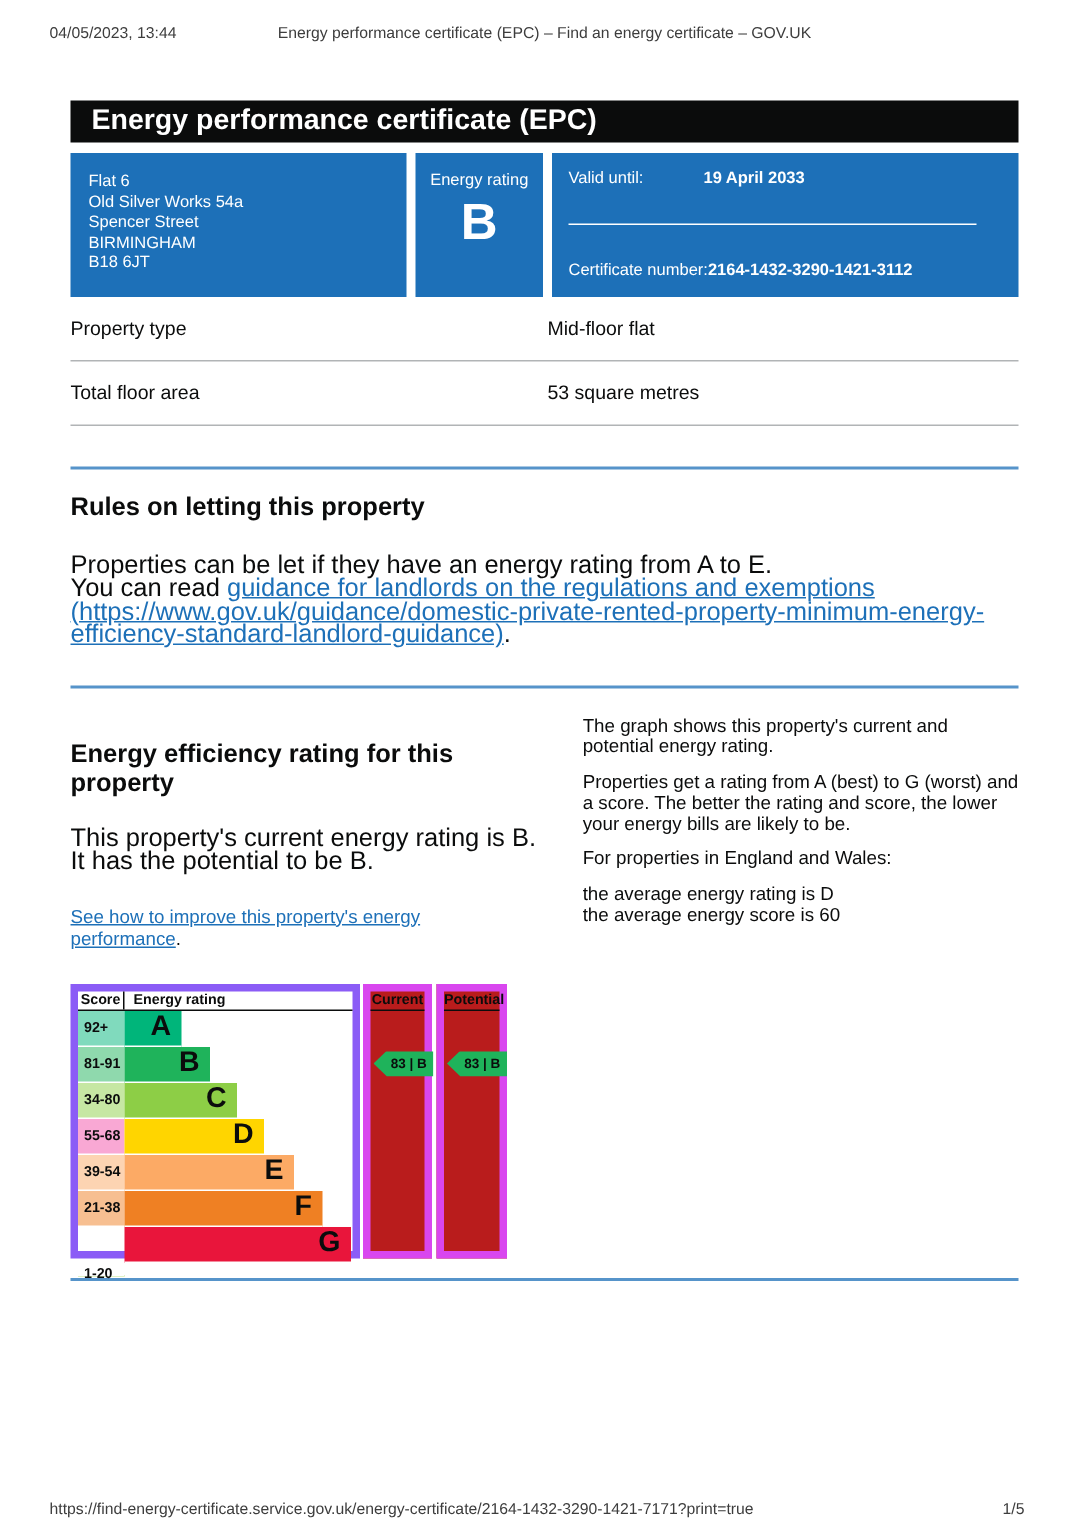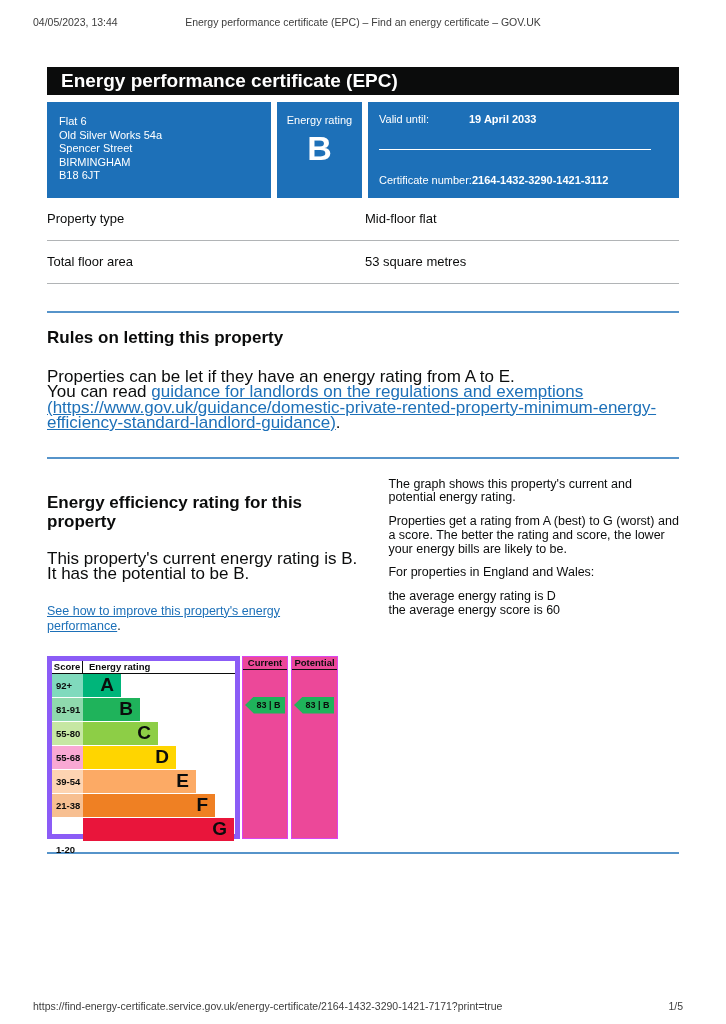--- a/index.html
+++ b/index.html
@@ -63,21 +63,21 @@
   .epc-chart { margin-top:21px; display:flex; width:291px; height:183px; font-weight:bold; }
   .rating-table { width:193px; border:5px solid #8b5cf6; background:#fff; }
   .rt-header { height:13px; display:flex; border-bottom:1px solid #0b0c0c; font-size:9.5px; line-height:12px; }
   .rt-header .score-h { width:31px; text-align:center; border-right:1px solid #0b0c0c; }
   .rt-header .rating-h { padding-left:6px; }
   .chart-row { height:24px; display:flex; }
   .score-cell { width:31px; font-size:9.5px; display:flex; align-items:center; padding-left:4px;
                 border-bottom:1px solid #fff; }
   .band-bar { height:24px; border-bottom:1px solid #fff; display:flex; align-items:center;
               justify-content:flex-end; padding-right:7px; font-size:19px; color:#0b0c0c; }
-  .val-col { width:46px; border:1px solid #d946ef; margin-left:2px; position:relative; background:#ec4899; }
+  .val-col { width:46px; border:5px solid #d946ef; margin-left:2px; position:relative; background:#b91c1c; }
   .val-col.pot { width:47px; margin-left:3px; }
   .vc-header { height:13px; border-bottom:1px solid #0b0c0c; font-size:9.5px; line-height:12px; text-align:center; }
   .rarrow { position:absolute; left:2px; width:40px; height:17px; display:flex; align-items:center;
             justify-content:center; padding-left:7px; font-size:9px; color:#0b0c0c;
             clip-path:polygon(0% 50%, 22% 0%, 100% 0%, 100% 100%, 22% 100%); }
 </style>
 </head>
 <body>
 
 <div class="print-header">
@@ -148,21 +148,21 @@
           <div id="bands">
               <div class="chart-row">
                 <div class="score-cell" style="background: rgb(128, 218, 189);">92+</div>
                 <div class="band-bar" style="width: 38px; background: rgb(0, 181, 122);">A</div>
               </div>
               <div class="chart-row">
                 <div class="score-cell" style="background: rgb(143, 217, 173);">81-91</div>
                 <div class="band-bar" style="width: 57px; background: rgb(31, 179, 91);">B</div>
               </div>
               <div class="chart-row">
-                <div class="score-cell" style="background: rgb(198, 231, 163);">55-80</div>
+                <div class="score-cell" style="background: rgb(198, 231, 163);">34-80</div>
                 <div class="band-bar" style="width: 75px; background: rgb(141, 206, 70);">C</div>
               </div>
               <div class="chart-row">
                 <div class="score-cell" style="background: #f9a8d4;">55-68</div>
                 <div class="band-bar" style="width: 93px; background: rgb(255, 213, 0);">D</div>
               </div>
               <div class="chart-row">
                 <div class="score-cell" style="background: rgb(253, 212, 178);">39-54</div>
                 <div class="band-bar" style="width: 113px; background: rgb(252, 170, 101);">E</div>
               </div>

